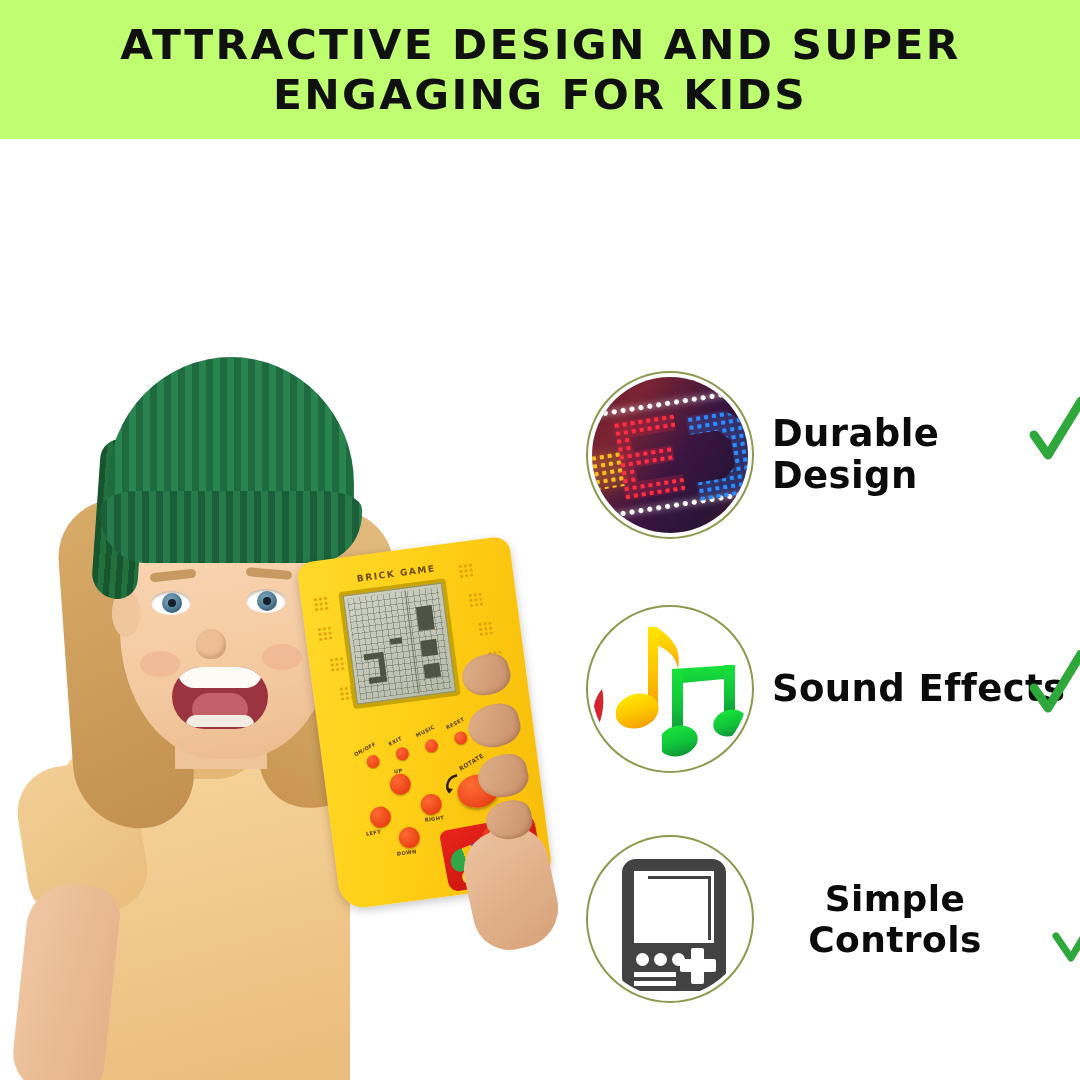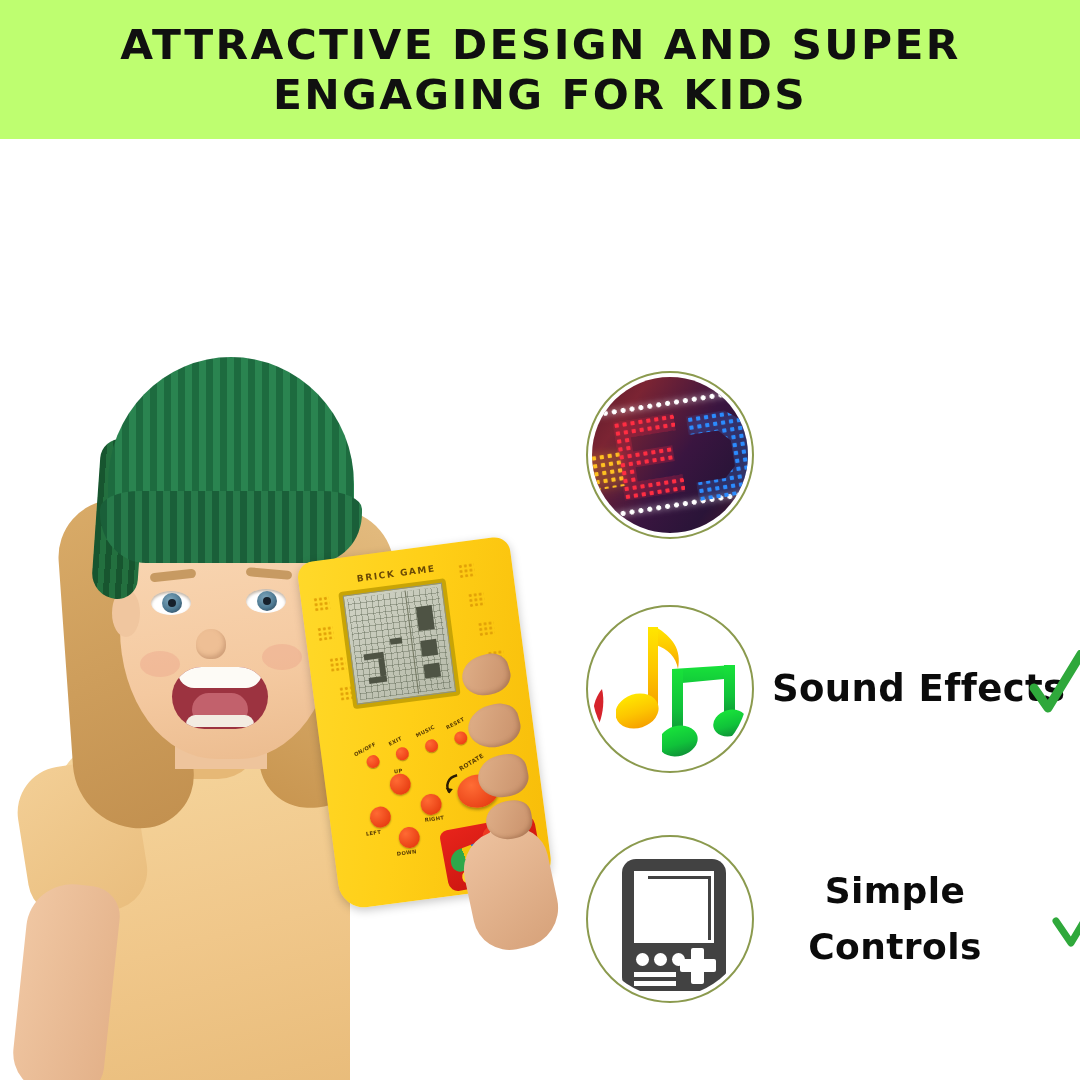--- a/index.html
+++ b/index.html
@@ -357,21 +357,21 @@
     font-weight:700;
     color:#0b0b0b;
     font-size:37px;
     line-height:42px;
     letter-spacing:.4px;
     white-space:pre-line;
   }
   #feature-label-2{
     text-align:center;
     font-size:36px;
-    line-height:56px;
+    line-height:41px;
     padding-right:62px;
   }
   .check{
     position:absolute;
     width:58px; height:64px;
   }
   #check-0{ right:-6px; top:-16px; }
   #check-1{ right:-6px; top:-18px; }
   #check-2{ right:-28px; top:22px; }
   .check svg{ width:100%; height:100%; display:block; }
@@ -501,20 +501,28 @@
 
   <div class="feature-row" id="feature-row-0">
     <div class="circle">
       <div class="circle-inner">
         <div class="led-bg"></div>
         <div class="led-strip top"></div>
         <div class="led-strip bot"></div>
         <div class="led-letter led-L"></div>
         <div class="led-letter led-E"></div>
         <div class="led-letter led-D"></div>
+      </div>
+    </div>
+    <div class="feature-text">
+      <div class="feature-label" id="feature-label-0">Durable Design</div>
+      <div class="check" id="check-0">
+        <svg viewBox="0 0 58 64">
+          <path d="M6 38 L20 58 L53 4" stroke="#2FA83B" stroke-width="9" fill="none" stroke-linecap="round" stroke-linejoin="round"></path>
+        </svg>
       </div>
     </div>
   </div>
 
   <div class="feature-row" id="feature-row-1">
     <div class="circle">
       <div class="circle-inner">
 
         <svg style="position:absolute;left:-4px;top:76px;width:30px;height:48px;" viewBox="0 0 30 48">
           <path d="M14 2 C6 12 2 26 8 44 C12 36 18 20 14 2 Z" fill="#d6232c"></path>

